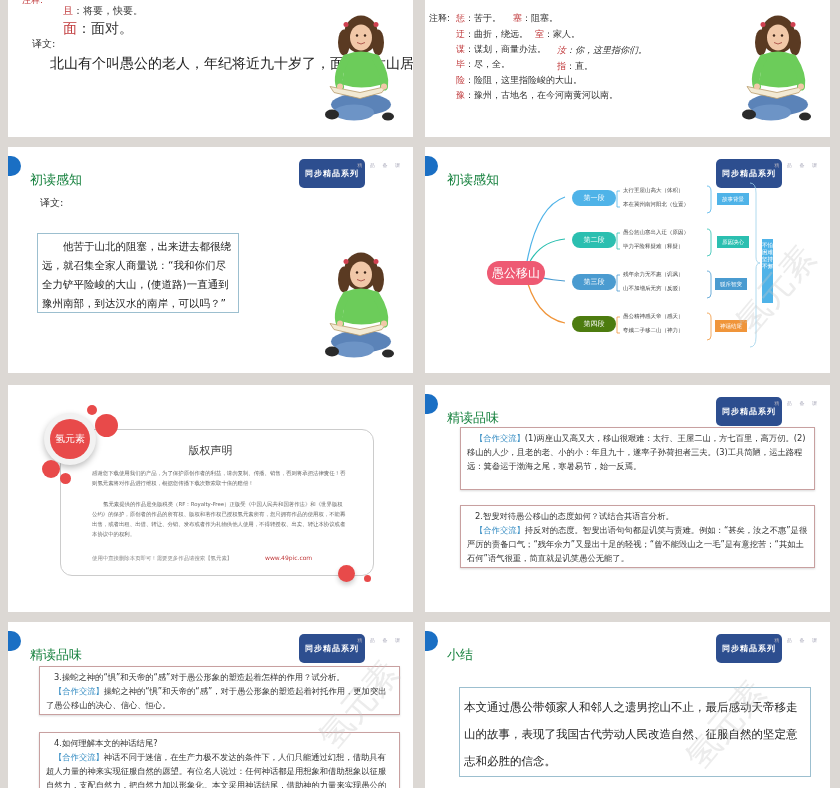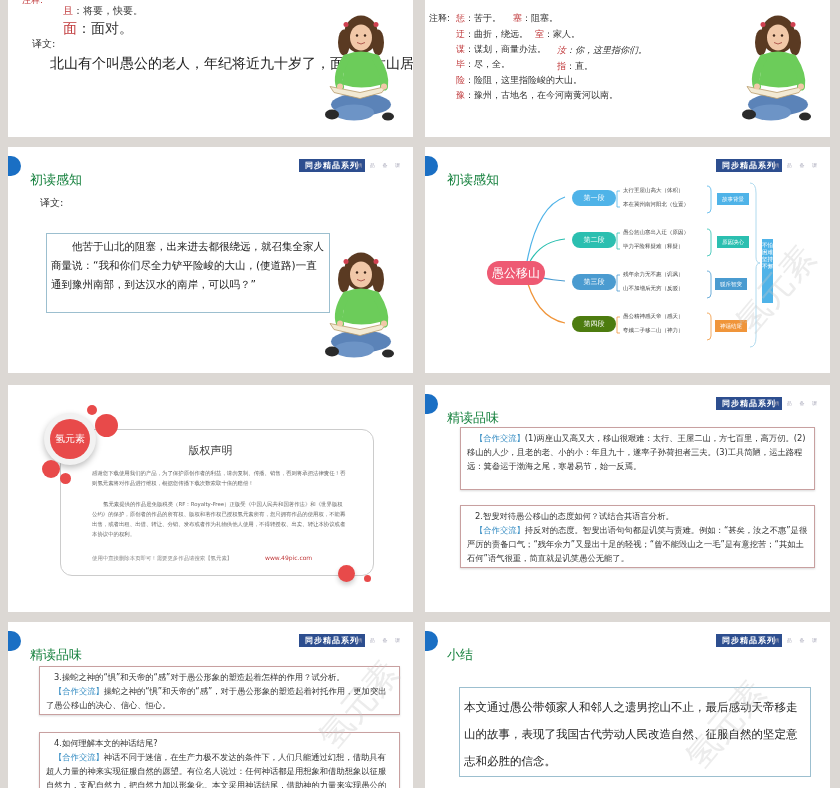--- a/index.html
+++ b/index.html
@@ -9,21 +9,21 @@
   .s2{left:425px;top:-20px;width:405px;height:157px;}
   .s3{left:8px;top:147px;width:405px;height:226px;}
   .s4{left:425px;top:147px;width:405px;height:226px;}
   .s5{left:8px;top:385px;width:405px;height:227px;}
   .s6{left:425px;top:385px;width:405px;height:227px;}
   .s7{left:8px;top:622px;width:405px;height:180px;}
   .s8{left:425px;top:622px;width:405px;height:180px;}
 
   .hdr-tab{position:absolute;left:0;top:9px;width:13px;height:20px;background:#1a6fc4;border-radius:0 10px 10px 0;}
   .hdr-title{position:absolute;left:22px;top:23px;font-size:13px;color:#15803d;line-height:20px;}
-  .badge{position:absolute;right:48px;top:12px;height:13px;padding:0 6px;background:#2d4e8f;color:#fff;font-family:"DejaVu Serif",serif;font-size:8px;font-weight:bold;line-height:13px;border-radius:0;letter-spacing:1px;}
+  .badge{position:absolute;right:48px;top:12px;height:13px;padding:8px 6px;background:#2d4e8f;color:#fff;font-family:"DejaVu Serif",serif;font-size:8px;font-weight:bold;line-height:13px;border-radius:5px;letter-spacing:1px;}
   .badge-sub{position:absolute;right:10px;top:13px;font-size:5px;color:#aab;letter-spacing:3px;line-height:11px;}
 
   .red{color:#c0393b;}
   .note-line{position:absolute;font-size:9px;color:#333;white-space:nowrap;}
   .body-text{font-size:14px;color:#222;}
 
   .girl{position:absolute;width:90px;height:120px;}
 
   .box{position:absolute;border:1px solid #c8a0a0;background:#fff;box-shadow:0 1px 2px rgba(0,0,0,.15);font-size:8.3px;color:#333;line-height:14px;padding:3px 6px;box-sizing:border-box;}
   .box .q{text-indent:8px;}
@@ -105,21 +105,21 @@
       <use href="#girl-shape"></use>
     </svg>
 </div>
 
 <div class="slide s3">
   <div class="hdr-tab"></div>
   <div class="hdr-title">初读感知</div>
   <div class="badge">同步精品系列</div>
   <div class="badge-sub">精 品 备 课</div>
   <div class="note-line red" style="left:32px;top:49px;font-size:10px;">译文:</div>
-  <div class="blue-box" style="left:38px;top:86px;width:284px;height:80px;padding:3px 4px;font-size:10.5px;line-height:19px;color:#222;text-indent:21px;">他苦于山北的阻塞，出来进去都很绕远，就召集全家人商量说：“我和你们尽全力铲平险峻的大山，(使道路)一直通到豫州南部，到达汉水的南岸，可以吗？”</div>
+  <div class="blue-box" style="left:29px;top:86px;width:202px;height:80px;padding:3px 4px;font-size:10.5px;line-height:19px;color:#222;text-indent:21px;">他苦于山北的阻塞，出来进去都很绕远，就召集全家人商量说：“我和你们尽全力铲平险峻的大山，(使道路)一直通到豫州南部，到达汉水的南岸，可以吗？”</div>
   <svg class="girl" style="left:308px;top:100px;" viewBox="0 0 90 115">
       <use href="#girl-shape"></use>
     </svg>
 </div>
 
 <div class="slide s4">
   <div class="hdr-tab"></div>
   <div class="hdr-title">初读感知</div>
   <div class="badge">同步精品系列</div>
   <div class="badge-sub">精 品 备 课</div>

